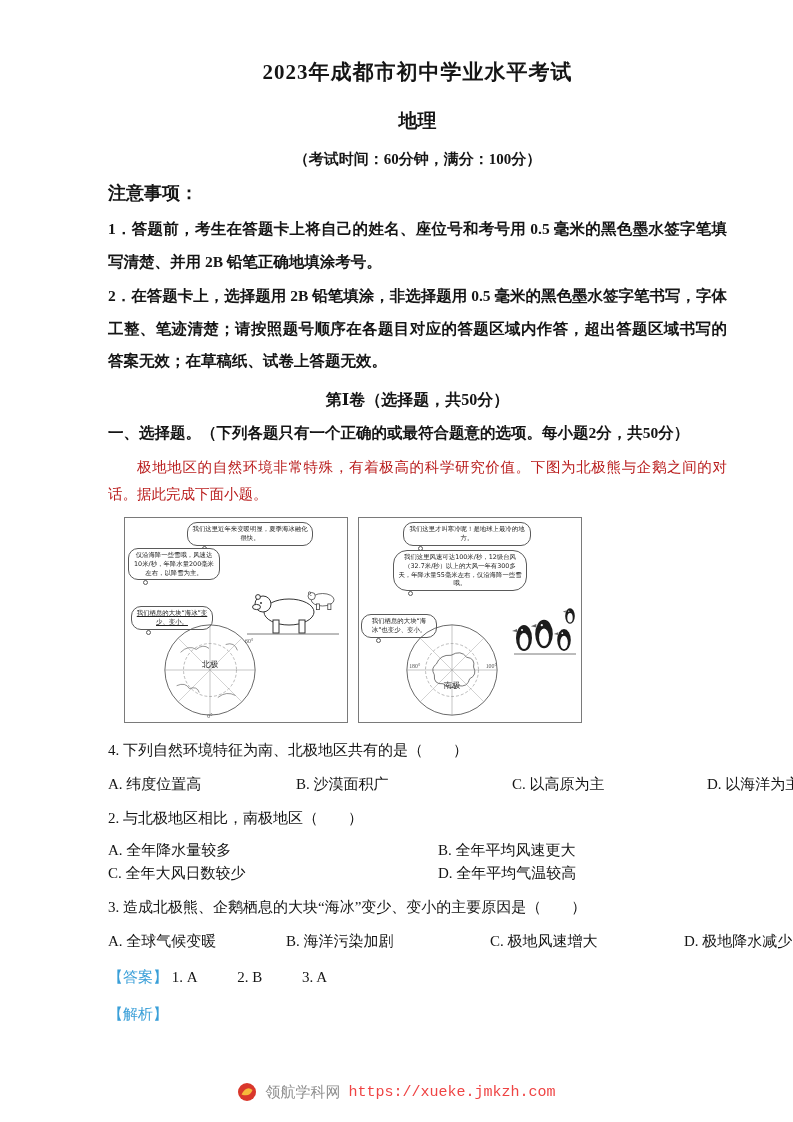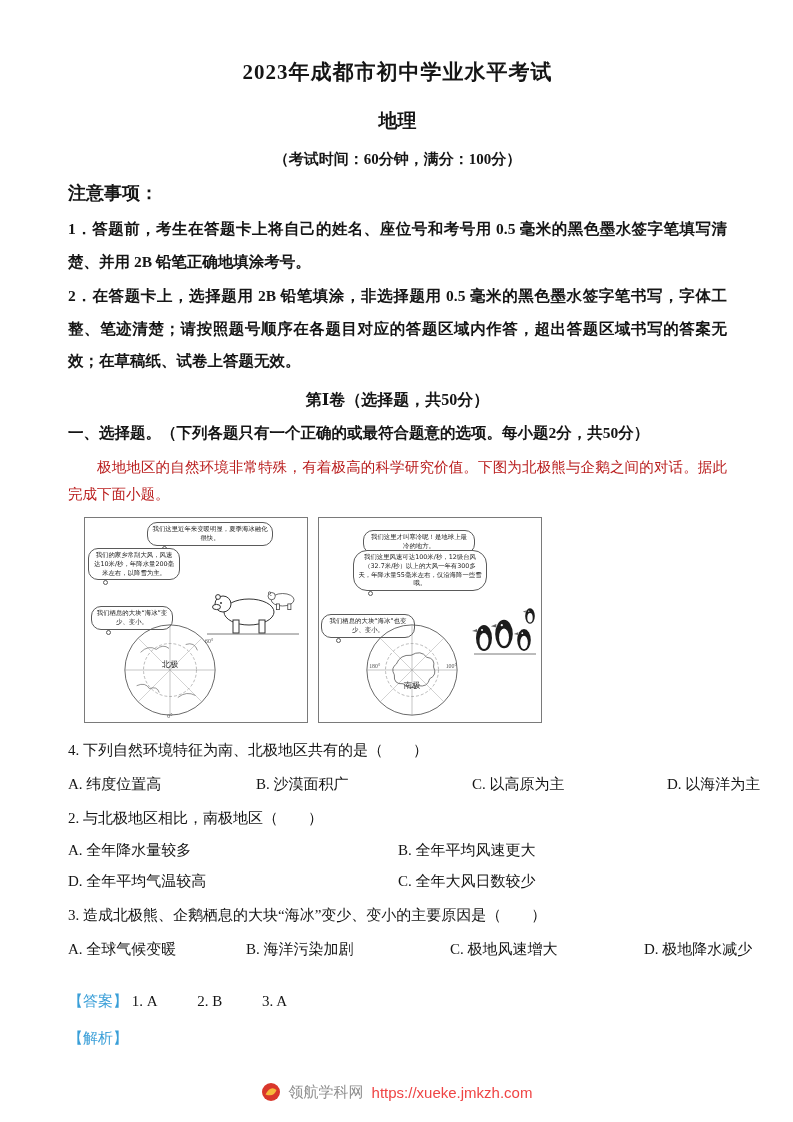--- a/index.html
+++ b/index.html
@@ -4,21 +4,21 @@
 <style>
   * { box-sizing: border-box; margin: 0; padding: 0; }
   html, body { width: 793px; height: 1122px; }
   body {
     background: #ffffff;
     color: #151515;
     font-family: "Liberation Serif", "DejaVu Serif", serif;
     position: relative;
     overflow: hidden;
   }
-  .page { padding: 58px 66px 0 68px; }
+  .page { padding: 58px 66px 0 108px; }
   .center { text-align: center; }
   .exam-title { font-size: 21px; font-weight: bold; letter-spacing: 1px; margin-bottom: 22px; }
   .subject-title { font-size: 19px; font-weight: bold; margin-bottom: 16px; }
   .exam-info { font-size: 15px; font-weight: bold; margin-bottom: 12px; }
   .notes-header { font-size: 18px; font-weight: bold; margin: 6px 0 8px; }
   .note { font-size: 15.5px; font-weight: bold; line-height: 2.1; text-align: justify; margin-bottom: 2px; }
   .section-title { font-size: 16px; font-weight: bold; text-align: center; margin: 12px 0 12px; }
   .instructions { font-size: 15.5px; font-weight: bold; margin-bottom: 10px; }
   .passage { font-size: 14.5px; line-height: 1.85; text-indent: 2em; text-align: justify; margin-bottom: 10px; color:#b91c1c; }
 
@@ -30,33 +30,33 @@
     font-family: "DejaVu Sans", sans-serif; text-align: center;
   }
   .bubble::after {
     content: ""; position: absolute; width: 3px; height: 3px; border: 1px solid #5a5a5a;
     border-radius: 50%; background: #fff; bottom: -6px; left: 14px;
   }
   .fig-art { position: absolute; }
 
   .question-stem { font-size: 15px; margin-top: 15px; }
   .options-4 { display: grid; grid-template-columns: 160px 188px 167px 1fr; font-size: 15px; margin-top: 15px; gap: 28px; }
-  .options-2 { display: grid; grid-template-columns: 330px 1fr; row-gap: 12px; font-size: 15px; margin-top: 13px; }
+  .options-2 { display: grid; grid-template-columns: 330px 1fr; row-gap: 4px; font-size: 15px; margin-top: 13px; }
   .option { white-space: nowrap; }
 
-  .answer-line { margin-top: 33px; font-size: 15px; }
+  .answer-line { margin-top: 17px; font-size: 15px; }
   .label-blue { color: var(--accent, #3a9fd8); }
   .answer-line .ans { margin-right: 2.4em; }
   .analysis-line { margin-top: 18px; font-size: 15px; }
   .detail-line { margin-top: 18px; font-size: 15px; font-weight: bold; }
 
   .footer {
     position: absolute; left: 0; bottom: 20px; width: 100%;
     display: flex; align-items: center; justify-content: center; gap: 8px;
-    color: #8f8f8f; font-size: 15px; font-family: Liberation Sans, sans-serif;
+    color: #8f8f8f; font-size: 15px; font-family: Liberation Mono, monospace;
   }
   .footer a { color: #ef4444; text-decoration: none; }
 </style>
 </head>
 <body>
 
 <div class="page">
 
   <div class="exam-title center">2023年成都市初中学业水平考试</div>
   <div class="subject-title center">地理</div>
@@ -67,22 +67,22 @@
   <p class="note">2．在答题卡上，选择题用 2B 铅笔填涂，非选择题用 0.5 毫米的黑色墨水签字笔书写，字体工整、笔迹清楚；请按照题号顺序在各题目对应的答题区域内作答，超出答题区域书写的答案无效；在草稿纸、试卷上答题无效。</p>
 
   <div class="section-title">第Ⅰ卷（选择题，共50分）</div>
   <div class="instructions">一、选择题。（下列各题只有一个正确的或最符合题意的选项。每小题2分，共50分）</div>
   <p class="passage">极地地区的自然环境非常特殊，有着极高的科学研究价值。下图为北极熊与企鹅之间的对话。据此完成下面小题。</p>
 
   <div class="figures">
 
     <div class="figure-box">
       <div class="bubble" style="left:62px; top:4px; width:126px;">我们这里近年来变暖明显，夏季海冰融化很快。</div>
-      <div class="bubble" style="left:3px; top:30px; width:92px;">我们的家乡常刮大风，风速达10米/秒，年降水量200毫米左右，以降雪为主。</div>
-      <div class="bubble" style="left:6px; top:88px; width:82px;">我们栖息的大块“海冰”变少、变小。</div>
+      <div class="bubble" style="left:3px; top:30px; width:92px;">仅沿海降一些雪哦，风速达10米/秒，年降水量200毫米左右，以降雪为主。</div>
+      <div class="bubble" style="left:6px; top:88px; width:82px;text-decoration:underline;">我们栖息的大块“海冰”变少、变小。</div>
 
       <svg class="fig-art" style="right:6px; top:56px;" width="96" height="64" viewBox="0 0 96 64">
         <line x1="2" y1="60" x2="94" y2="60" stroke="#555" stroke-width="0.8"></line>
         <g>
           <ellipse cx="44" cy="38" rx="25" ry="13" fill="#fff" stroke="#333" stroke-width="1"></ellipse>
           <rect x="28" y="46" width="6" height="13" fill="#fff" stroke="#333" stroke-width="1"></rect>
           <rect x="54" y="46" width="6" height="13" fill="#fff" stroke="#333" stroke-width="1"></rect>
           <circle cx="18" cy="30" r="8" fill="#fff" stroke="#333" stroke-width="1"></circle>
           <circle cx="13" cy="23" r="2.4" fill="#fff" stroke="#333" stroke-width="1"></circle>
           <ellipse cx="11.5" cy="33" rx="4" ry="2.6" fill="#fff" stroke="#333" stroke-width="1"></ellipse>
@@ -106,23 +106,23 @@
         <line x1="20" y1="20" x2="84" y2="84" stroke="#9a9a9a" stroke-width="0.45"></line>
         <line x1="84" y1="20" x2="20" y2="84" stroke="#9a9a9a" stroke-width="0.45"></line>
         <path d="M18 68 q9 -4 13 3 q8 -3 10 4 M60 80 q9 -7 18 -2 M22 34 q8 -8 16 -3 q7 -6 13 -1 M68 26 q9 -3 12 6" fill="none" stroke="#666" stroke-width="0.7"></path>
         <text x="52" y="49" font-size="8.5" text-anchor="middle" fill="#333">北极</text>
         <text x="52" y="101" font-size="6" text-anchor="middle" fill="#555">0°</text>
         <text x="92" y="24" font-size="6" text-anchor="middle" fill="#555">60°</text>
       </svg>
     </div>
 
     <div class="figure-box">
-      <div class="bubble" style="left:44px; top:12px; width:112px;">我们这里才叫寒冷呢！是地球上最冷的地方。</div>
+      <div class="bubble" style="left:44px; top:4px; width:128px;">我们这里才叫寒冷呢！是地球上最冷的地方。</div>
       <div class="bubble" style="left:34px; top:32px; width:134px;border-radius:14px;">我们这里风速可达100米/秒，12级台风（32.7米/秒）以上的大风一年有300多天，年降水量55毫米左右，仅沿海降一些雪哦。</div>
-      <div class="bubble" style="left:2px; top:96px; width:94px;">我们栖息的大块“海冰”也变少、变小。</div>
+      <div class="bubble" style="left:2px; top:96px; width:76px;">我们栖息的大块“海冰”也变少、变小。</div>
 
       <svg class="fig-art" style="right:3px; top:52px;" width="66" height="88" viewBox="0 0 66 88">
         <line x1="2" y1="84" x2="64" y2="84" stroke="#555" stroke-width="0.8"></line>
         <g transform="translate(12,68)">
           <ellipse cx="0" cy="0" rx="8" ry="13" fill="#1c1c1c"></ellipse>
           <ellipse cx="0" cy="3" rx="4.5" ry="8" fill="#fff"></ellipse>
           <circle cx="-2" cy="-8" r="1" fill="#fff"></circle>
           <polygon points="-7,-9 -12,-7 -7,-6" fill="#666"></polygon>
         </g>
         <g transform="translate(32,64) scale(1.1)">
@@ -165,22 +165,22 @@
     <span class="option">A. 纬度位置高</span>
     <span class="option">B. 沙漠面积广</span>
     <span class="option">C. 以高原为主</span>
     <span class="option">D. 以海洋为主</span>
   </div>
 
   <div class="question-stem">2. 与北极地区相比，南极地区（　　）</div>
   <div class="options-2">
     <span class="option">A. 全年降水量较多</span>
     <span class="option">B. 全年平均风速更大</span>
+    <span class="option">C. 全年大风日数较少</span>
     <span class="option">D. 全年平均气温较高</span>
-    <span class="option">C. 全年大风日数较少</span>
   </div>
 
   <div class="question-stem">3. 造成北极熊、企鹅栖息的大块“海冰”变少、变小的主要原因是（　　）</div>
   <div class="options-4" style="grid-template-columns:150px 176px 166px 1fr;">
     <span class="option">A. 全球气候变暖</span>
     <span class="option">B. 海洋污染加剧</span>
     <span class="option">C. 极地风速增大</span>
     <span class="option">D. 极地降水减少</span>
   </div>
 

